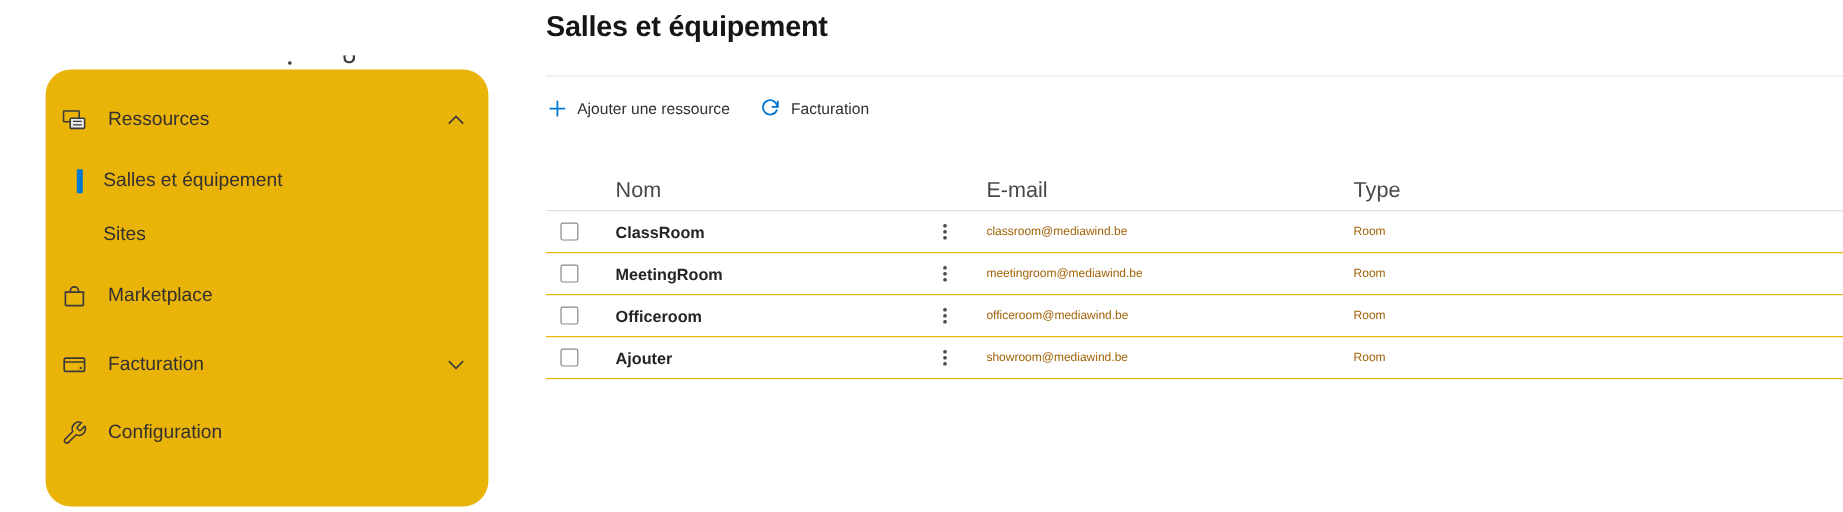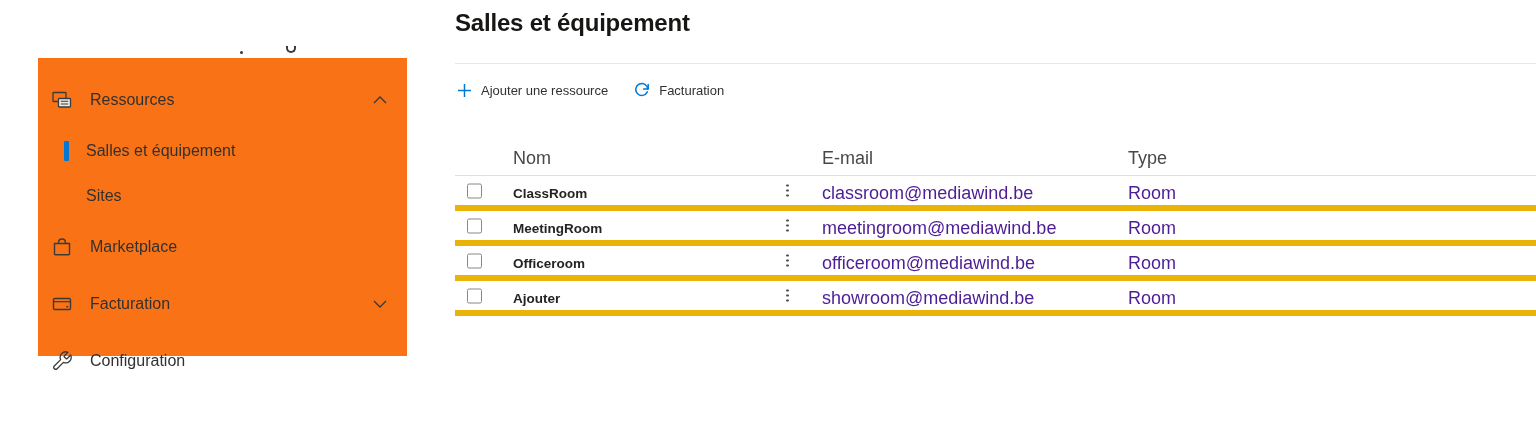--- a/index.html
+++ b/index.html
@@ -8,21 +8,21 @@
     position:relative; background:#ffffff; overflow:hidden;
     font-family:"Liberation Sans", sans-serif; color:#323130;
   }
 
   
   .frag-dot { position:absolute; left:240px; top:51px; width:3px; height:3px; background:#3a3a3a; border-radius:50%; }
   .frag-tail { position:absolute; left:286px; top:46px; width:10px; height:7px;
     border:2px solid #3a3a3a; border-top:none; border-radius:0 0 5px 5px; }
 
   
-  .sidebar { position:absolute; left:38px; top:58px; width:369px; height:298px; background:#f97316; }
+  .sidebar { position:absolute; left:38px; top:58px; width:369px; height:364px; background:#eab308;border-radius:21px; }
   .nav-item { position:absolute; left:0; width:100%; height:30px; display:flex; align-items:center;
     font-size:16px; color:#323130; cursor:pointer; }
   .nav-icon { position:absolute; left:12px; top:50%; transform:translateY(-50%);
     width:24px; height:24px; display:flex; align-items:center; justify-content:center; }
   .nav-label { margin-left:52px; white-space:nowrap; }
   .nav-label.sub { margin-left:48px; }
   .sel-bar { position:absolute; left:26px; top:50%; transform:translateY(-50%);
     width:5px; height:20px; background:#0078d4; border-radius:1px; }
   .chevron { position:absolute; right:20px; top:50%; transform:translateY(-50%);
     width:14px; height:8px; display:flex; }
@@ -36,29 +36,29 @@
   .tb-btn { display:flex; align-items:center; gap:9px; font-size:13px; color:#323130; cursor:pointer; white-space:nowrap; }
   .tb-icon { display:flex; align-items:center; }
 
   .col-head { position:absolute; top:148px; font-size:18px; color:#494847; white-space:nowrap; }
   .col-nom   { left:513px; }
   .col-email { left:822px; }
   .col-type  { left:1128px; }
   .head-divider { position:absolute; left:455px; right:0; top:175px; height:1px; background:#e0dfde; }
 
   .rows { position:absolute; left:455px; right:0; top:176px; }
-  .row { position:relative; height:35px; border-bottom:6px solid #eab308;text-decoration:underline; }
+  .row { position:relative; height:35px; border-bottom:1px solid #eab308;text-decoration:underline; }
   .cb { position:absolute; left:12px; top:50%; transform:translateY(-50%);
     width:15px; height:15px; background:#fff; border:1px solid #8a8886; border-radius:2px; cursor:pointer; }
   .r-name { position:absolute; left:58px; top:0; line-height:35px; font-size:13.5px;
     font-weight:700; color:#252423; cursor:pointer; white-space:nowrap; }
   .more { position:absolute; left:328px; top:50%; transform:translateY(-50%);
     display:flex; flex-direction:column; gap:2.5px; padding:3px; cursor:pointer; }
   .more i { width:2.6px; height:2.6px; border-radius:50%; background:#4a4a4a; }
-  .r-email, .r-type { position:absolute; top:0; line-height:35px; font-size:18px; color:#4c1d95; white-space:nowrap; }
+  .r-email, .r-type { position:absolute; top:0; line-height:35px; font-size:10px; color:#a16207; white-space:nowrap; }
   .r-email { left:367px; }
   .r-type  { left:673px; }
 </style>
 </head>
 <body>
 
 <span class="frag-dot"></span>
 <span class="frag-tail"></span>
 
 <nav class="sidebar">

